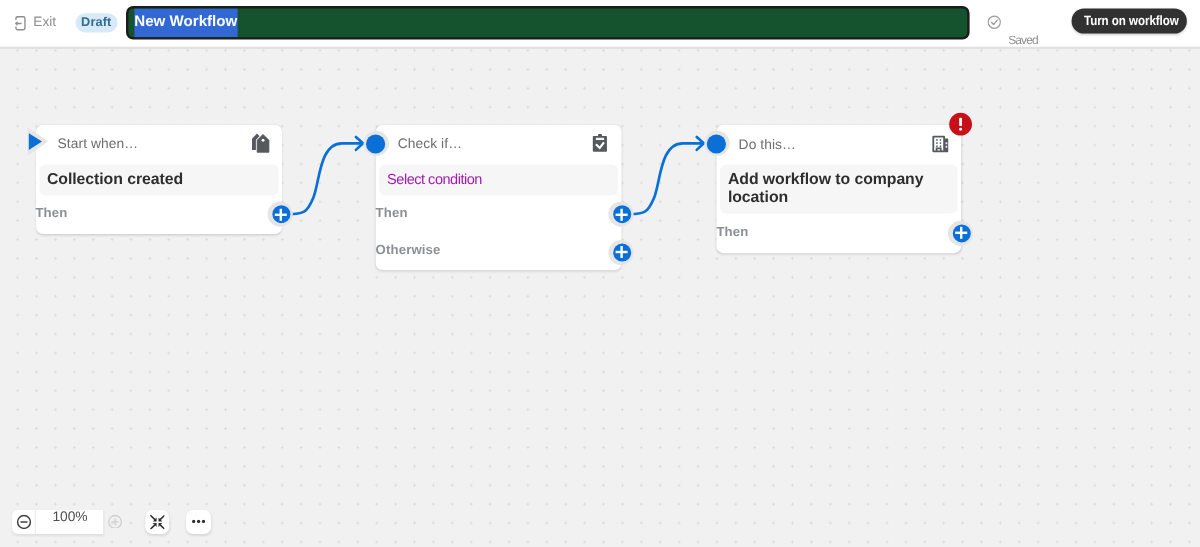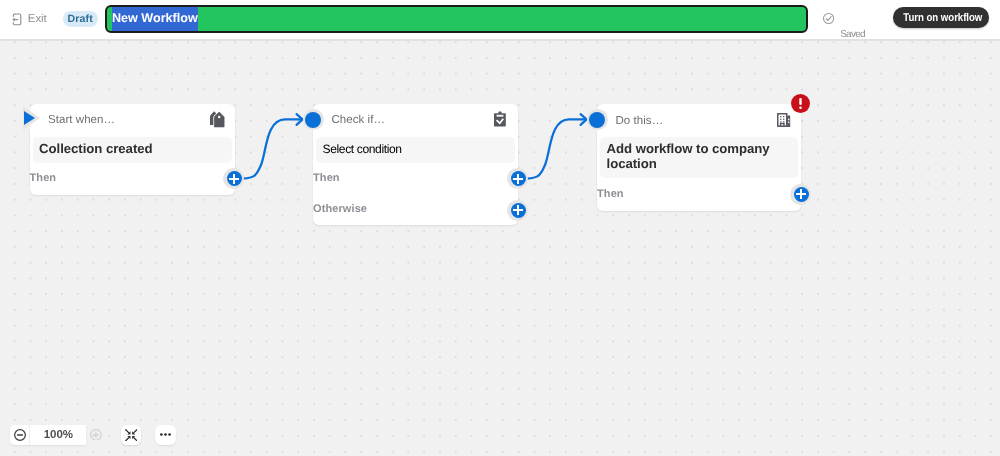--- a/index.html
+++ b/index.html
@@ -4,45 +4,45 @@
 <style>
   html,body{margin:0;padding:0;}
   body{width:1000px;height:456px;overflow:hidden;font-family:"Liberation Sans",sans-serif;background:#fff;-webkit-font-smoothing:antialiased;text-rendering:geometricPrecision;}
   .app{position:relative;width:811px;height:456px;}
   
   .header{position:absolute;left:0;top:0;width:1000px;height:41px;background:#fff;border-bottom:2px solid #e1e1e1;box-sizing:border-box;}
   .exit-btn{position:absolute;left:12.4px;top:11.7px;display:flex;align-items:center;gap:5.8px;cursor:pointer;}
   .exit-btn>span.icon,.saved>span.icon{line-height:0;display:block;}
   .exit-label{font-size:11.4px;color:#8e8e8e;letter-spacing:0;position:relative;top:-1px;}
   .draft-badge{position:absolute;left:62.8px;top:11.4px;height:15.6px;width:34.8px;box-sizing:border-box;border-radius:8px;background:#d8e9f8;color:#2f6e92;font-size:10.6px;font-weight:700;display:flex;align-items:center;justify-content:center;letter-spacing:.1px;}
-  .title-input{position:absolute;left:105px;top:4.6px;width:703px;height:28.3px;box-sizing:border-box;border:2.2px solid #1c1c1c;border-radius:6px;background:#22c55e;overflow:hidden;}
+  .title-input{position:absolute;left:105px;top:4.6px;width:703px;height:28.3px;box-sizing:border-box;border:2.2px solid #1c1c1c;border-radius:6px;background:#14532d;overflow:hidden;}
   .title-text{position:absolute;left:4.9px;top:0px;font-size:12.6px;font-weight:700;color:#fff;background:#3168d4;padding:5.9px 0 5.9px 0;line-height:13px;white-space:pre;}
   .saved{position:absolute;left:823.1px;top:12.2px;display:flex;align-items:center;gap:5.9px;}
   .saved-label{font-size:10px;color:#8e8e8e;letter-spacing:-.75px;position:relative;top:16px;}
   .turn-on{position:absolute;left:893.2px;top:7.3px;width:96px;height:20.6px;background:#313131;border-radius:10.3px;display:flex;align-items:center;justify-content:center;cursor:pointer;box-shadow:0 1px 2px rgba(0,0,0,.22);}
   .turn-on-label{position:relative;left:2px;color:#fff;font-size:11.2px;font-weight:700;letter-spacing:-.05px;transform:scaleX(.862);transform-origin:center;white-space:nowrap;}
   
   .canvas{position:absolute;left:0;top:41px;width:1000px;height:415px;background-color:#f1f1f1;
       background-image:radial-gradient(#dddddd 0.9px, transparent 1.1px);
       background-size:15.75px 15.75px;background-position:6.8px 9px;overflow:hidden;}
   
   .node{position:absolute;background:#fff;border-radius:6px;box-shadow:0 1px 2px rgba(0,0,0,.09),0 0 1px rgba(0,0,0,.05);}
   .node-head{position:relative;height:33px;display:flex;align-items:center;padding:0 8px 0 18.5px;}
   .node-head-label{font-size:11.5px;color:#6e6e6e;font-weight:400;letter-spacing:.05px;}
   .node-icon{position:absolute;right:9.8px;top:50%;transform:translateY(-50%);line-height:0;margin-top:-0.6px;}
   .node-body{margin:0 3px;background:#f6f6f6;border-radius:5px;padding:5.5px 6.6px 5.5px 6.6px;box-sizing:border-box;}
   .node-body-text{font-size:13.2px;font-weight:700;color:#2e2e2e;line-height:15px;letter-spacing:-.05px;position:relative;top:-1.2px;}
-  .node-body-placeholder{font-size:12.1px;color:#000000;font-weight:400;line-height:15px;letter-spacing:-.4px;position:relative;top:0.3px;}
+  .node-body-placeholder{font-size:12.1px;color:#a21caf;font-weight:400;line-height:15px;letter-spacing:-.4px;position:relative;top:0.3px;}
   .branch-row{position:relative;height:31px;display:flex;align-items:center;justify-content:flex-start;padding-right:19.5px;}
   .node{padding-bottom:1px;}
   .node3 .branch-row{height:31.5px;}
   .node1 .branch-row{height:31.2px;}
   .branch-label{font-size:11px;font-weight:700;color:#8c8f94;letter-spacing:.1px;}
   
-  .zoom-pill{position:absolute;left:10.4px;top:383.6px;height:20.2px;width:75.3px;background:#fff;border-radius:5px 0 0 5px;display:flex;align-items:center;box-shadow:0 1px 2px rgba(0,0,0,.08);font-weight:bold;}
+  .zoom-pill{position:absolute;left:10.4px;top:383.6px;height:20.2px;width:75.3px;background:#fff;border-radius:5px 0 0 5px;display:flex;box-shadow:0 1px 2px rgba(0,0,0,.08);}
   .zoom-out{width:19.6px;height:20.2px;display:flex;align-items:center;justify-content:center;border-right:1px solid #ededed;cursor:pointer;box-sizing:border-box;}
   .zoom-value{flex:1;text-align:center;font-size:11.5px;color:#4f4f4f;letter-spacing:-.05px;padding-left:1px;}
   .zoom-in{position:absolute;left:90.1px;top:387.5px;width:11.8px;height:11.8px;cursor:pointer;line-height:0;}
   .tool-btn{position:absolute;width:20.5px;height:19.9px;background:#fff;border-radius:6px;display:flex;align-items:center;justify-content:center;box-shadow:0 1px 2px rgba(0,0,0,.10);cursor:pointer;}
   .fit-btn{left:120.9px;top:383.8px;}
   .more-btn{left:155.3px;top:383.8px;}
   
   .edges{position:absolute;left:0;top:0;}
   .node1{left:29.5px;top:62.5px;width:205px;}
   .node2{left:313px;top:62.5px;width:205px;}

